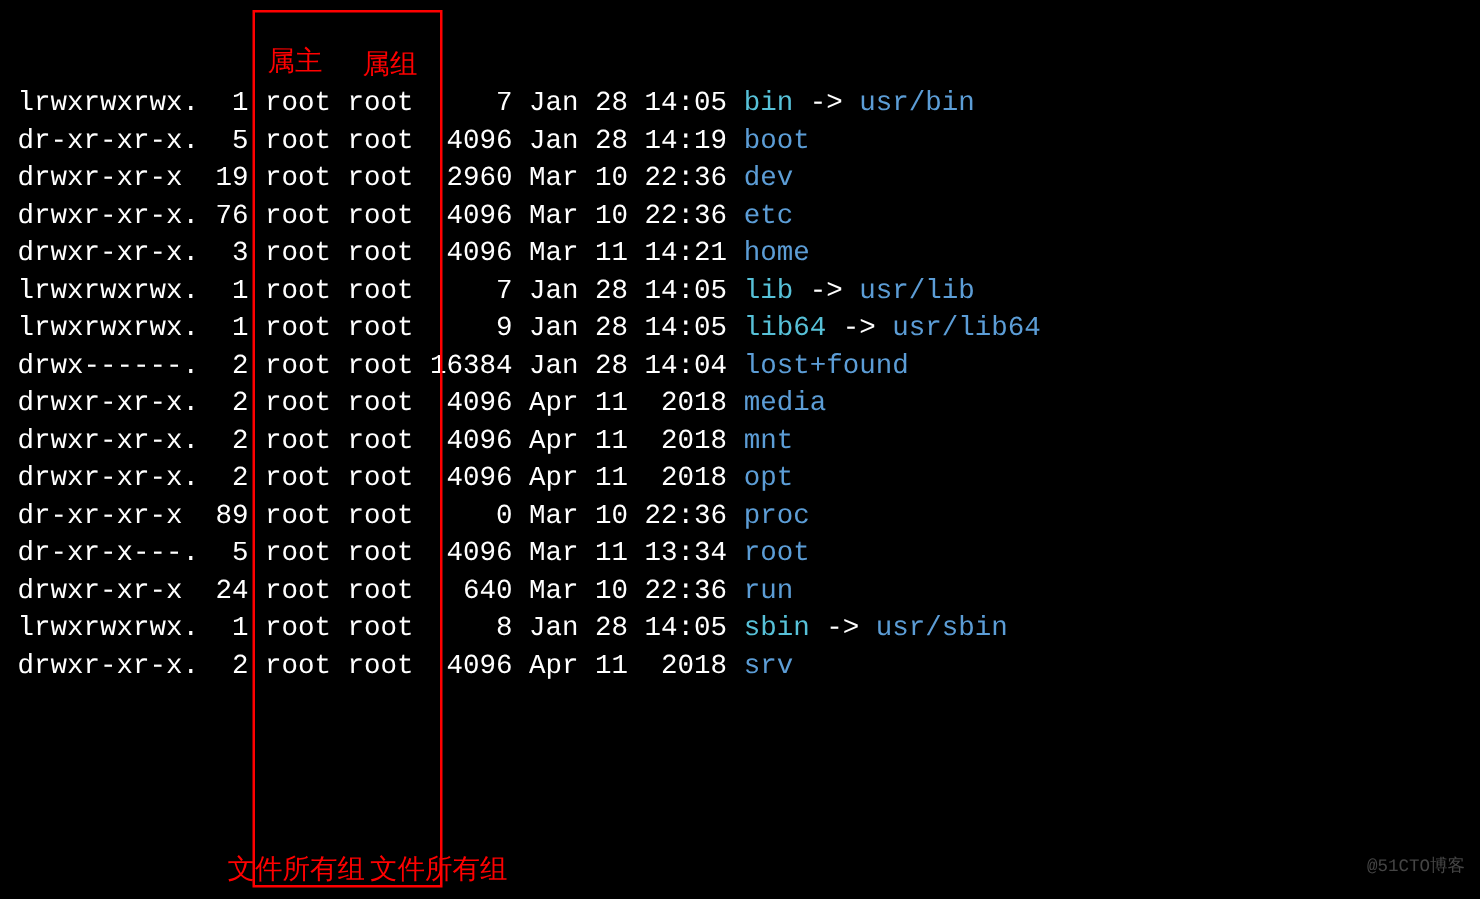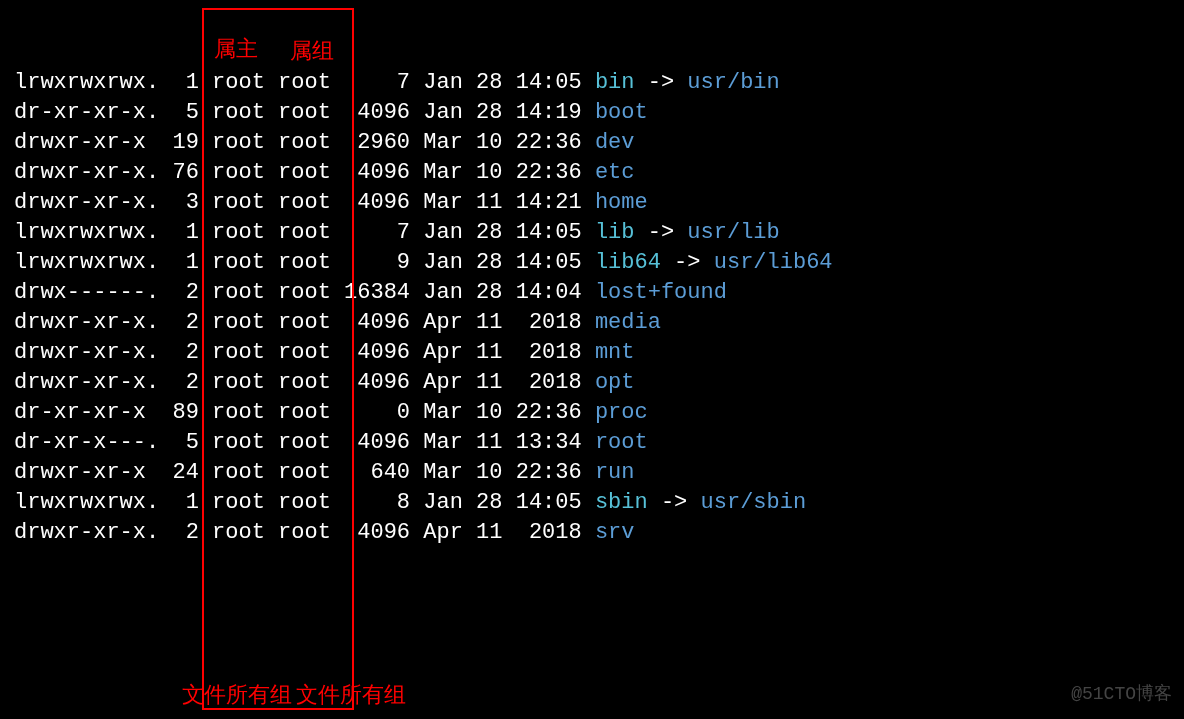--- a/index.html
+++ b/index.html
@@ -72,21 +72,21 @@
 }
 .label-group-bottom {
   top: 682px;
   left: 296px;
 }
 .watermark {
   position: absolute;
   right: 12px;
   bottom: 10px;
   color: #888;
-  font-size: 18px;
+  font-size: 14px;
   opacity: 0.5;
 }
 .line {
   display: block;
 }
 </style>
 </head>
 <body>
 
 <div class="terminal">

